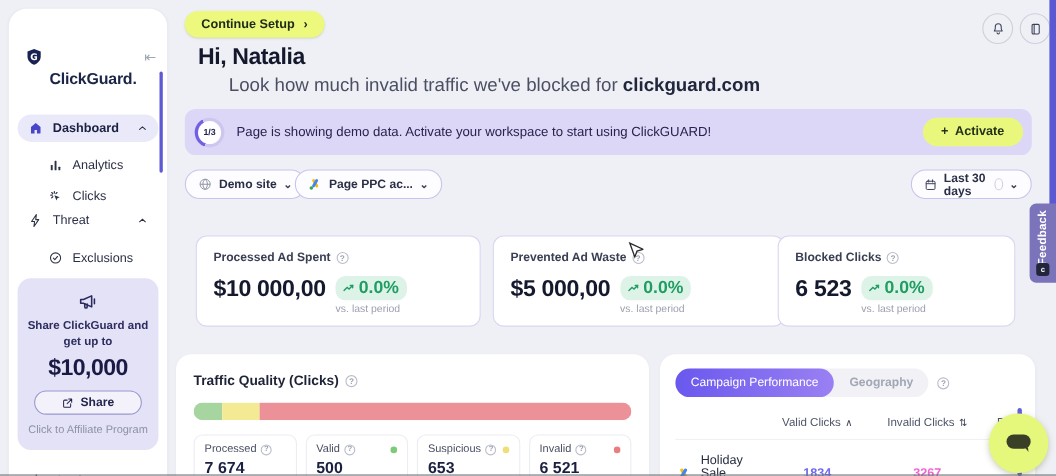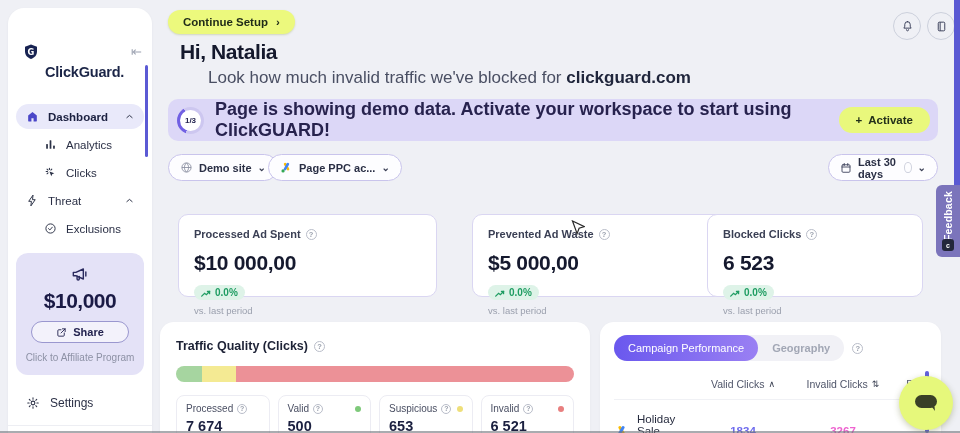--- a/index.html
+++ b/index.html
@@ -20,21 +20,21 @@
   }
   .logo-row { display:flex; align-items:center; gap:5px; padding:15px 10px 0 14px; }
   .logo-text { font-size:14.5px; font-weight:700; color:#1b2547; letter-spacing:-.2px;margin-top:41px; }
   .collapse { margin-left:auto; color:#a0a6b4; font-size:13px; cursor:pointer; }
   .sb-scroll { position:absolute; right:4px; top:57px; width:3px; height:92px; background:#5b5ad4; border-radius:2px; }
 
   .nav { margin-top:24px; padding:0 8px; display:flex; flex-direction:column; gap:3px; }
   .nav-item { display:flex; align-items:center; gap:9px; height:25px; padding:0 10px;
     border-radius:13px; font-size:11.5px; color:#2a2f45; cursor:pointer; }
   .nav-item.active { background:#e9e9fa; font-weight:700; color:#1b2040; }
-  .nav-item.child { padding-left:28px; }
+  .nav-item.child { padding-left:28px;align-items:flex-end; }
   .nav-item .chev { margin-left:auto; }
 
   
   .promo { margin:12px 8px 0; background:#e4e2f7; border-radius:12px; padding:11px 7px 12px;
     text-align:center; color:#2a2a5e; }
   .promo-ic { display:flex; justify-content:center; margin-bottom:5px; }
   .promo-t { font-size:10.5px; font-weight:600; line-height:1.4; color:#2d2d5f; }
   .promo-amt { font-size:21px; font-weight:800; color:#1a1a45; margin:5px 0 8px; letter-spacing:-.5px; }
   .share-btn { display:inline-flex; align-items:center; gap:6px; border:1px solid #9a97cf;
     border-radius:14px; padding:4px 24px; background:rgba(255,255,255,.55);
@@ -67,46 +67,46 @@
   
   .banner { position:absolute; left:168px; top:99px; width:770px; height:42px;
     background:#dcd7f7; border-radius:10px; display:flex; align-items:center;
     gap:11px; padding:0 8px 0 9px; }
   .ring { width:27px; height:27px; border-radius:50%; flex:none;
     background:conic-gradient(from 200deg, #7160e3 0 130deg, #cdc7f0 130deg 360deg);
     display:flex; align-items:center; justify-content:center; }
   .ring-in { width:21px; height:21px; border-radius:50%; background:#fff;
     display:flex; align-items:center; justify-content:center;
     font-size:8px; font-weight:700; color:#23234f; }
-  .banner-msg { font-size:18px; color:#27224e; font-weight:700; }
+  .banner-msg { font-size:12px; color:#27224e; font-weight:400; }
   .activate-btn { margin-left:auto; display:flex; align-items:center; gap:6px;
     background:#e9f87c; border:none; border-radius:15px; padding:7px 17px;
     font-family:inherit; font-size:11.5px; font-weight:700; color:#23301a; cursor:pointer; }
 
   
   .pill { position:absolute; top:154px; height:27px; display:flex; align-items:center; gap:6px;
     border:1px solid #c9c4ec; border-radius:14px; background:#fdfdff; padding:0 11px;
     font-size:11px; font-weight:600; color:#2a2f45; cursor:pointer; }
   .pill .chev-d { color:#3a3f55; font-size:10px; }
   .pill-site { left:168px; }
   .pill-ppc  { left:268px; }
   .pill-date { left:828px; width:110px; justify-content:flex-start; }
   .ghost-ic { width:11px; height:11px; border-radius:50%; border:1px solid #cfd2de; }
 
   
   .stat-card { position:absolute; top:214px; height:83px; background:#fff;
     border:1px solid #dad6f2; border-radius:10px; padding:13px 15px; }
   .stat-1 { left:178px; width:259px; }
-  .stat-2 { left:472px; width:265px; }
+  .stat-2 { left:448px; width:265px; }
   .stat-3 { left:707px; width:216px; }
   .stat-label { display:flex; align-items:center; gap:5px; font-size:11px; font-weight:600; color:#3a3f54; }
-  .stat-valrow { display:flex; align-items:flex-start; gap:9px; margin-top:11px;flex-direction:column; }
+  .stat-valrow { display:flex; align-items:flex-start; gap:9px; margin-top:11px; }
   .stat-value { font-size:21px; font-weight:800; color:#15192e; letter-spacing:-.3px; }
-  .badge { display:inline-flex; align-items:flex-end; gap:4px; background:#def3e8;
-    color:#1f9d62; font-size:10px; font-weight:700; border-radius:9px; padding:2px 7px; }
+  .badge { display:inline-flex; align-items:center; gap:4px; background:#def3e8;
+    color:#1f9d62; font-size:16px; font-weight:700; border-radius:9px; padding:2px 7px; }
   .vs { font-size:9.5px; color:#9ba0ae; margin-top:3px; }
 
   .info { width:11px; height:11px; border-radius:50%; border:1px solid #b9bdc9; color:#9aa0ad;
     font-size:7.5px; font-weight:700; display:inline-flex; align-items:center;
     justify-content:center; flex:none; cursor:pointer; }
 
   
   .panel { position:absolute; top:322px; background:#fff; border-radius:14px; height:150px;
     box-shadow:0 1px 3px rgba(20,20,60,.04); }
   .tq { left:160px; width:430px; padding:17px 16px; }
@@ -233,20 +233,22 @@
   </nav>
 
   <div class="promo">
     <div class="promo-ic">
       <svg width="20" height="20" viewBox="0 0 24 24" fill="none" stroke="#2a2a5e" stroke-width="1.7" stroke-linejoin="round">
           <path d="M4 10v4h3l9 4V6l-9 4H4z"></path>
           <path d="M8.5 14.5v3.5a1.3 1.3 0 0 0 2.6 0v-3" stroke-linecap="round"></path>
           <path d="M19 9.5v5" stroke-linecap="round"></path>
         </svg>
     </div>
+    <div class="promo-t">Share ClickGuard and</div>
+    <div class="promo-t">get up to</div>
     <div class="promo-amt">$10,000</div>
     <button class="share-btn">
       <span>
         <svg width="11" height="11" viewBox="0 0 24 24" fill="none" stroke="#23234f" stroke-width="2" stroke-linecap="round" stroke-linejoin="round">
             <path d="M18 13v5a2 2 0 0 1-2 2H6a2 2 0 0 1-2-2V8a2 2 0 0 1 2-2h5"></path>
             <path d="M14 4h6v6M20 4l-9 9"></path>
           </svg>
       </span>
       <span>Share</span>
     </button>

